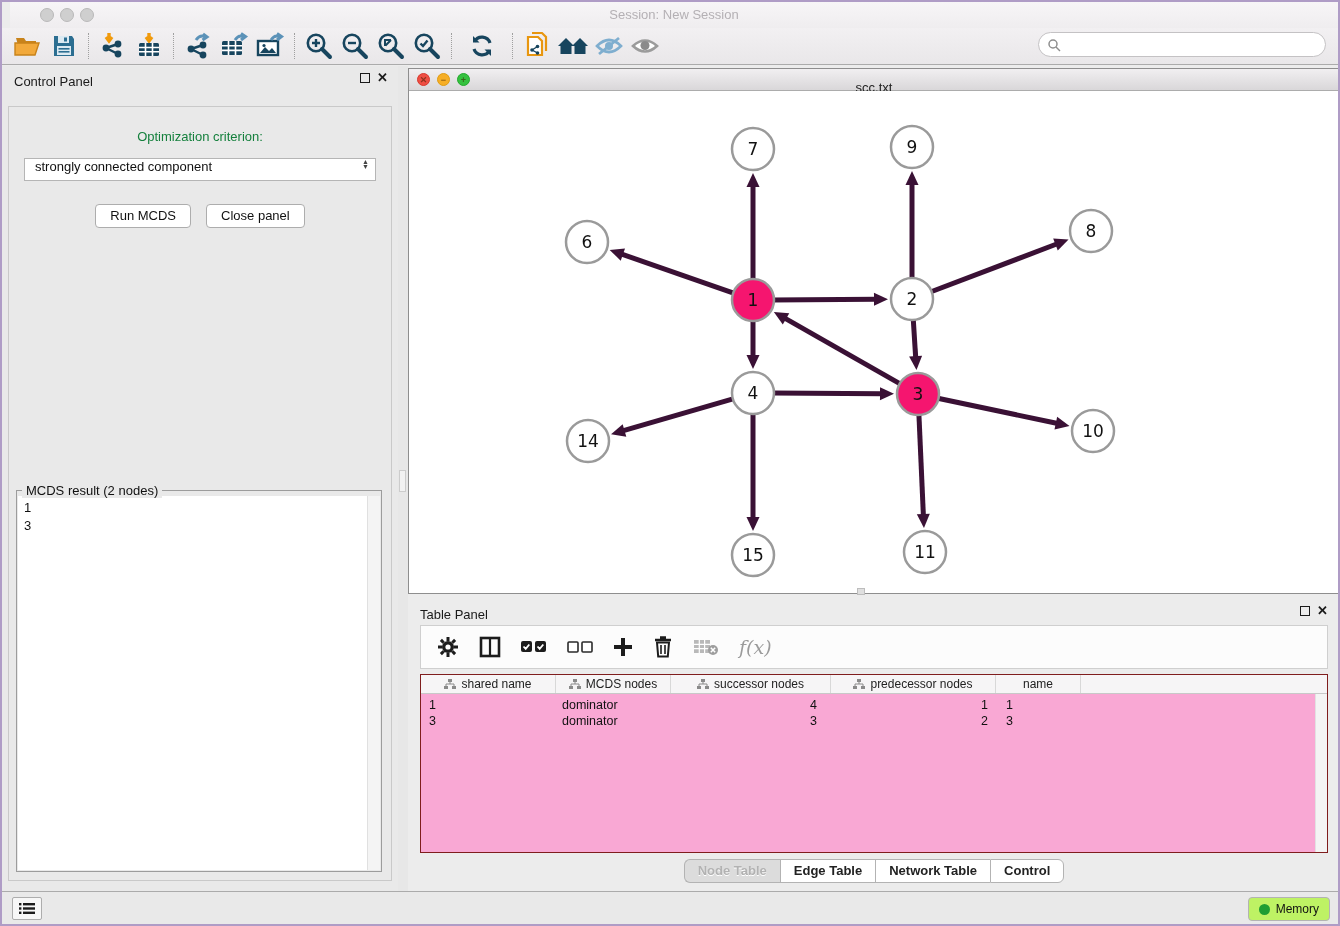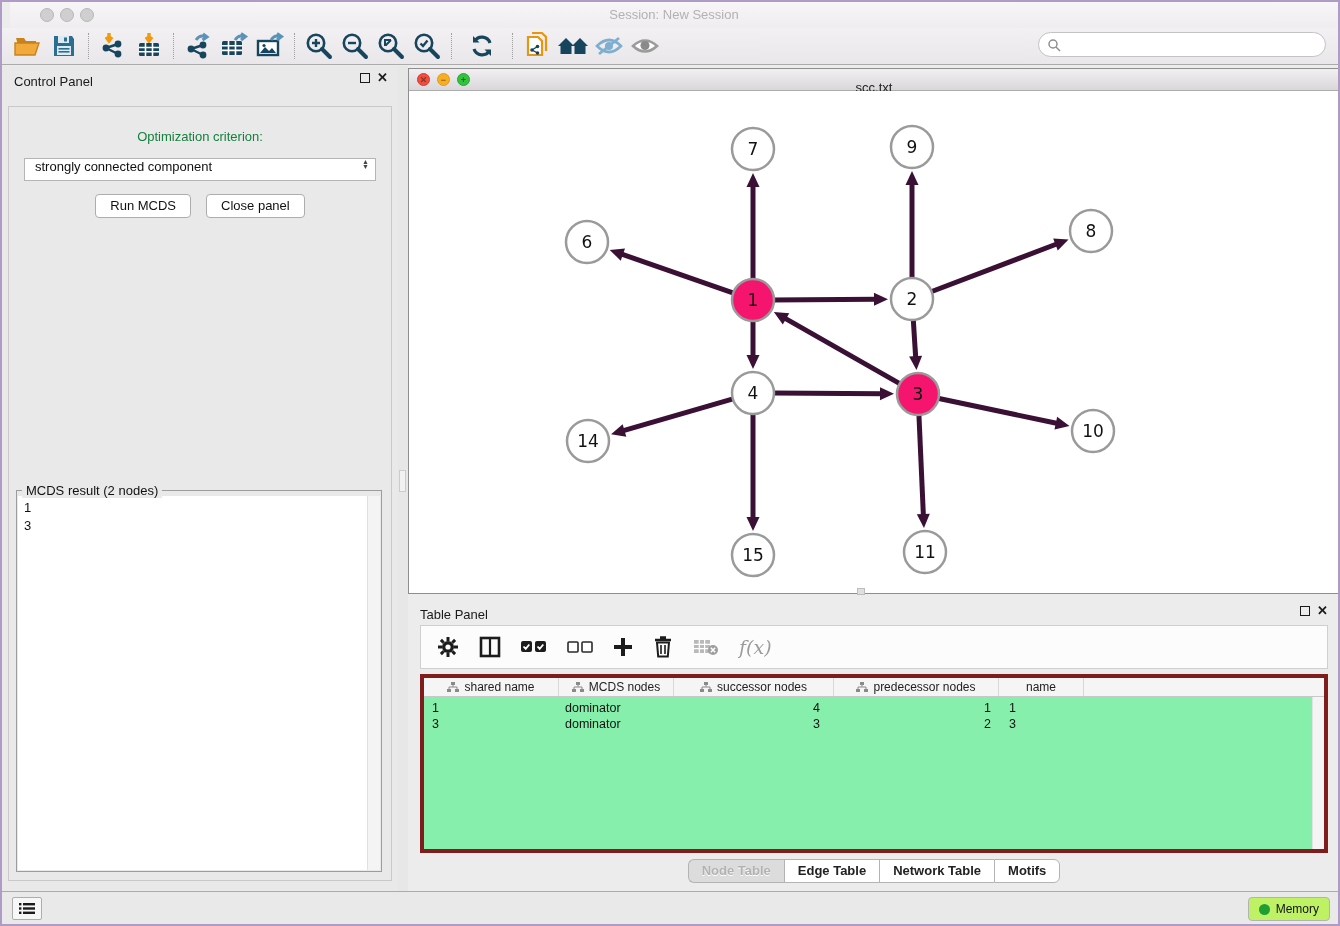--- a/index.html
+++ b/index.html
@@ -50,21 +50,21 @@
   .seg.disabled-active { background:#E4E2E4; color:#B9B9B9; }
 
   .cp-box { position:absolute; left:6px; right:6px; top:52px; bottom:10px;
             border:1px solid #C9C9C9; background:#E9E9E9; margin-top:-12px; padding-top:12px; }
   .opt-label { text-align:center; font-size:13px; color:#15803d; margin-top:10px; }
   .criterion-select { margin:14px auto 0; width:352px; height:23px; background:#FFF;
                       border:1px solid #B5B5B5; border-radius:0; display:flex; align-items:flex-start;
                       padding:0 6px 0 10px; font-size:13px; color:#111; }
   .criterion-select .sel-text { flex:1; }
   .chevrons { display:flex; flex-direction:column; line-height:5px; font-size:7px; color:#444; }
-  .btn-row { display:flex; justify-content:center; gap:15px; margin-top:13px; }
+  .btn-row { display:flex; justify-content:center; gap:15px; margin-top:23px; }
   .mac-btn { background:#FFF; border:1px solid #ADADAD; border-radius:4px; font-size:13px;
              color:#111; padding:3px 14px 4px; font-family:"Liberation Sans",sans-serif; }
 
   .result-group { position:absolute; left:7px; right:9px; top:376px; bottom:8px; }
   .rg-border { position:absolute; left:0; right:0; top:7px; bottom:0; border:1px solid #9C9C9C; }
   .rg-label { position:absolute; left:6px; top:0; background:#E9E9E9; padding:0 4px;
               font-size:13px; color:#111; z-index:2; }
   .rg-textarea { position:absolute; left:2px; right:2px; top:13px; bottom:2px; background:#FFF; }
   .rg-scroll { position:absolute; right:0; top:0; bottom:0; width:13px; background:#F4F4F4;
                border-left:1px solid #E0E0E0; }
@@ -85,21 +85,21 @@
   .net-canvas { position:relative; width:930px; height:502px; background:#FFF; }
 
   
   .table-panel { position:absolute; left:406px; top:597px; width:932px; bottom:33px; background:#ECECEC; }
   .tp-header { position:relative; height:22px; }
   .tp-toolbar { margin:4px 12px 0 12px; height:44px; background:#FCFCFC; border:1px solid #CFCFCF;
                 display:flex; align-items:center; gap:20px; padding-left:16px; }
   .tp-fx { font-family:"DejaVu Serif", serif; font-style:italic; font-size:19px; color:#9B9B9B; }
 
   .tp-table { position:absolute; left:12px; right:12px; top:75px; bottom:38px;
-              background:#86efac; border:4px solid #7f1d1d; }
+              background:#f9a8d4; border:1px solid #7f1d1d; }
   .tp-thead { display:flex; height:19px; background:#F6F5F6; border-bottom:1px solid #C8C8C8; }
   .th-cell { display:flex; align-items:center; justify-content:center; gap:5px;
              font-size:12px; color:#222; border-right:1px solid #D8D8D8; height:100%; }
   .tp-row { display:flex; height:16px; font-size:12.5px; color:#111; }
   .td-cell { height:100%; line-height:16px; }
   .tp-vscroll { position:absolute; right:0; top:19px; bottom:0; width:12px; background:#F4F4F4;
                 border-left:1px solid #E2E2E2; }
 
   .bottom-tabs { position:absolute; left:0; right:0; bottom:8px; display:flex; justify-content:center; }
   .bseg { font-size:13px; font-weight:bold; padding:3px 13px 4px; background:#FFF;
@@ -494,21 +494,21 @@
       <div class="td-cell" style="width:165px;text-align:right;padding-right:8px">2</div>
       <div class="td-cell" style="width:85px;padding-left:10px">3</div>
     </div>
     <div class="tp-vscroll"></div>
   </div>
 
   <div class="bottom-tabs">
     <span class="bseg sel">Node Table</span>
     <span class="bseg">Edge Table</span>
     <span class="bseg">Network Table</span>
-    <span class="bseg">Motifs</span>
+    <span class="bseg">Control</span>
   </div>
 </div>
 
 <div class="status-bar">
   <div class="list-btn">
     <svg width="16" height="13" viewBox="0 0 16 13">
         <g fill="#1C1C1C">
           <rect x="0" y="1" width="2.4" height="2.4"></rect>
           <rect x="4" y="1" width="12" height="2.4"></rect>
           <rect x="0" y="5.3" width="2.4" height="2.4"></rect>

